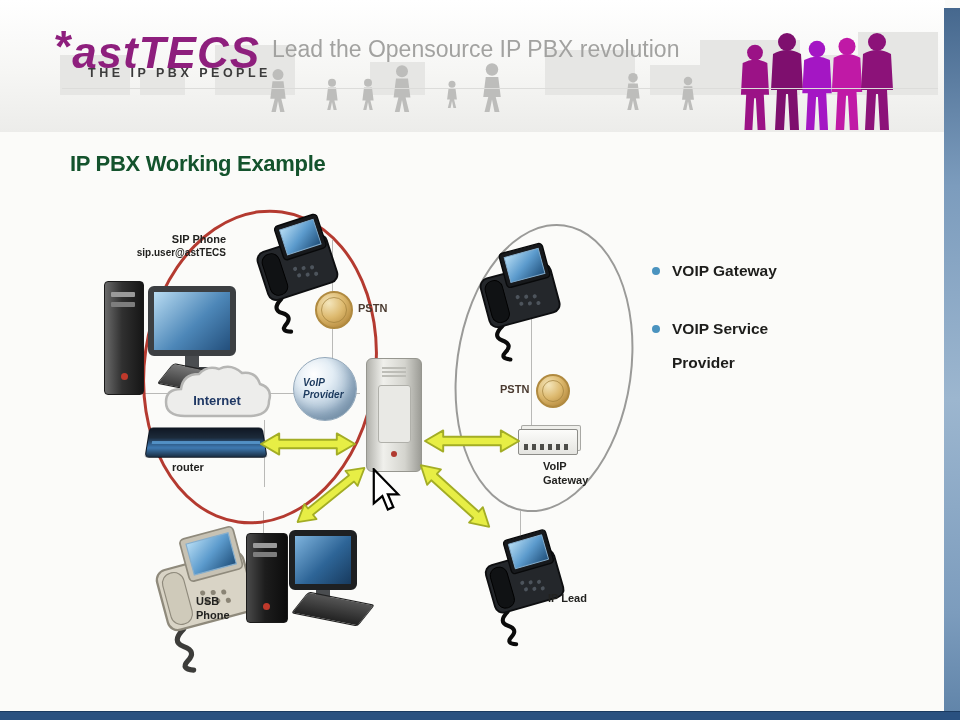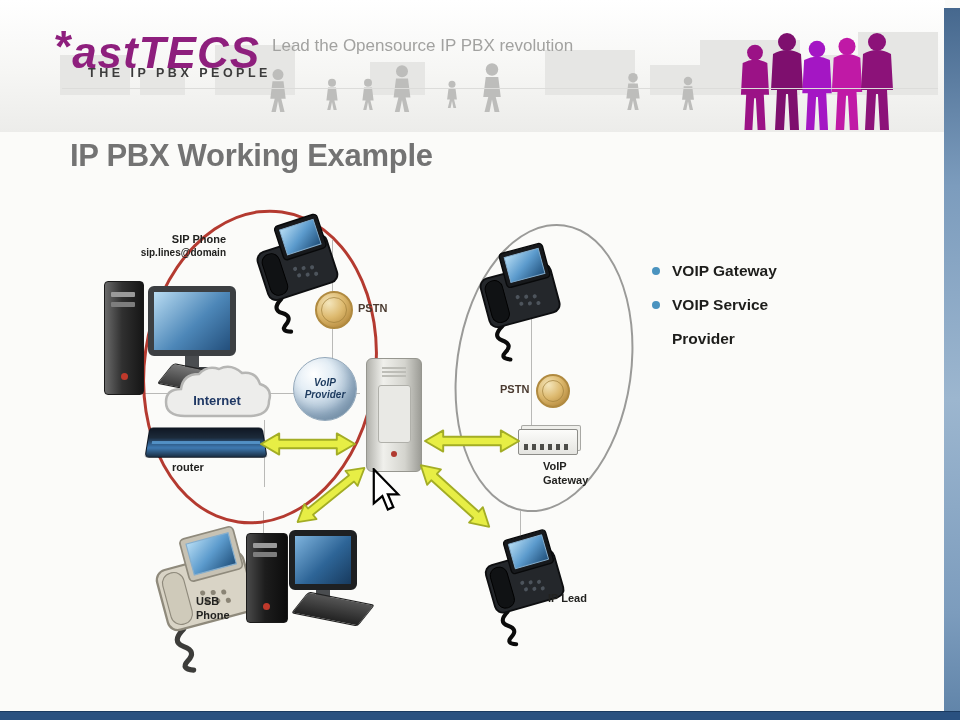--- a/index.html
+++ b/index.html
@@ -12,24 +12,24 @@
 
   
   .header{left:0;top:0;width:945px;height:132px;
     background:linear-gradient(180deg,#ffffff 0%,#f6f6f4 55%,#ececea 100%);}
   .header-art{left:0;top:0;}
   .header-line{left:62px;top:88px;width:876px;height:1px;background:#dcdcda;}
   .logo{left:55px;top:22px;white-space:nowrap;}
   .logo-star{color:#8e1f7d;font-size:44px;font-weight:bold;vertical-align:6px;}
   .logo-text{color:#8e1f7d;font-size:44px;font-weight:bold;font-style:italic;letter-spacing:1px;}
   .logo-tagline{left:88px;top:66px;color:#3c3c3c;font-size:12.5px;font-weight:bold;letter-spacing:3.5px;}
-  .slogan{left:272px;top:36px;color:#a2a2a0;font-size:17px;}
-
-  
-  .slide-title{left:70px;top:138px;font-size:31px;font-weight:bold;color:#737373;letter-spacing:-0.3px;}
+  .slogan{left:272px;top:36px;color:#a2a2a0;font-size:23px;}
+
+  
+  .slide-title{left:70px;top:151px;font-size:22px;font-weight:bold;color:#14532d;letter-spacing:-0.3px;}
 
   
   .gline{background:#b9b9b7;}
   .ellipse-red{left:143px;top:209px;width:228px;height:310px;border:3px solid #b43a30;
     border-radius:50%;transform:rotate(8deg);}
   .ellipse-gray{left:456px;top:223px;width:172px;height:286px;border:2px solid #9a9a98;
     border-radius:50%;transform:rotate(8deg);}
 
   .lbl{font-weight:bold;color:#222220;font-size:11px;line-height:1.25;}
   .lbl.center{text-align:right;}
@@ -66,21 +66,21 @@
   .phone.light .ph-keys circle{fill:#8a8475;}
 
   
   .cloud-shape{fill:#ededeb;stroke:#b6b6b4;stroke-width:2.5;}
   .cloud-text{fill:#1f3864;font-size:13px;font-weight:bold;font-family:"Liberation Sans",sans-serif;}
 
   
   .sphere{width:62px;height:62px;border-radius:50%;
     background:radial-gradient(circle at 32% 26%,#ffffff 0%,#e3edf5 30%,#a9c0d4 65%,#7e9cb3 100%);
     border:1px solid #93a8ba;box-shadow:inset -6px -8px 12px rgba(40,70,100,.30);
-    display:flex;align-items:center;justify-content:center;text-align:center;}
+    display:flex;align-items:center;justify-content:center;}
   .sphere span{font-size:10px;font-weight:bold;font-style:italic;color:#1c3a5e;line-height:1.2;width:44px;}
 
   
   .router{width:116px;height:30px;border-radius:4px;
     background:linear-gradient(180deg,#101824 0%,#1c2a3a 35%,#2e5a86 55%,#3f7ab2 70%,#1b2f44 100%);
     border:1px solid #0b1320;transform:perspective(120px) rotateX(18deg);}
   .router::after{content:"";position:absolute;left:4px;top:14px;width:108px;height:3px;background:#5da0d8;opacity:.8;}
 
   
   .server{width:54px;height:112px;border-radius:6px;border:1px solid #96968f;
@@ -110,21 +110,21 @@
   .corp-bar span{position:absolute;left:45px;top:6px;font-size:12px;font-weight:bold;color:#e7eefa;
     letter-spacing:.5px;text-shadow:0 1px 1px rgba(30,50,90,.6);}
 
   
   .dblarrow polygon{fill:#e7ee45;stroke:#a3ad25;stroke-width:2;stroke-linejoin:round;}
 
   
   .bullets{left:650px;top:254px;width:162px;list-style:none;margin:0;padding:0;}
   .bullets li{position:relative;padding-left:22px;font-size:15.5px;font-weight:bold;color:#1d1d1b;line-height:34px;}
   .bullets li::before{content:"";position:absolute;left:2px;top:13px;width:8px;height:8px;border-radius:50%;background:#4a93bf;}
-  .bullets li.gap{}
+  .bullets li.gap{margin-top:24px;}
 
   
   .right-strip{left:944px;top:8px;width:16px;height:712px;
     background:linear-gradient(180deg,#46688e 0%,#7c9cbd 25%,#9cb6cf 55%,#7c9cbd 85%,#5f83a8 100%);}
   .bottom-bar{left:0;top:711px;width:960px;height:9px;background:#2a5180;border-top:1px solid #1b3b61;}
 
   .cursor-svg path{fill:#ffffff;stroke:#000000;stroke-width:1.8;}
 </style>
 </head>
 <body>
@@ -228,21 +228,21 @@
   <div class="abs gline" style="left:531px;top:55px;width:1px;height:175px;"></div>
   <div class="abs gline" style="left:263px;top:311px;width:1px;height:25px;"></div>
   <div class="abs gline" style="left:208px;top:371px;width:42px;height:1px;"></div>
   <div class="abs gline" style="left:520px;top:311px;width:1px;height:24px;"></div>
 
   <div class="abs ellipse-red" style="top:9px;"></div>
   <div class="abs ellipse-gray" style="top:23px;"></div>
 
   <div class="abs lbl center" style="left:108px;top:33px;width:118px;">
     <div>SIP Phone</div>
-    <div style="font-size:10px;">sip.lines@domain</div>
+    <div style="font-size:10px;">sip.user@astTECS</div>
   </div>
 
   <div class="abs tower" style="left:104px;top:81px;">
     <div class="bay" style="top:10px;"></div>
       <div class="bay b2" style="top:20px;"></div>
       <div class="pwr" style="bottom:14px;"></div>
   </div>
   <div class="abs mon" style="left:148px;top:86px;width:76px;height:58px;"></div>
   <div class="abs kbd" style="left:160px;top:170px;width:80px;height:19px;"></div>
 

